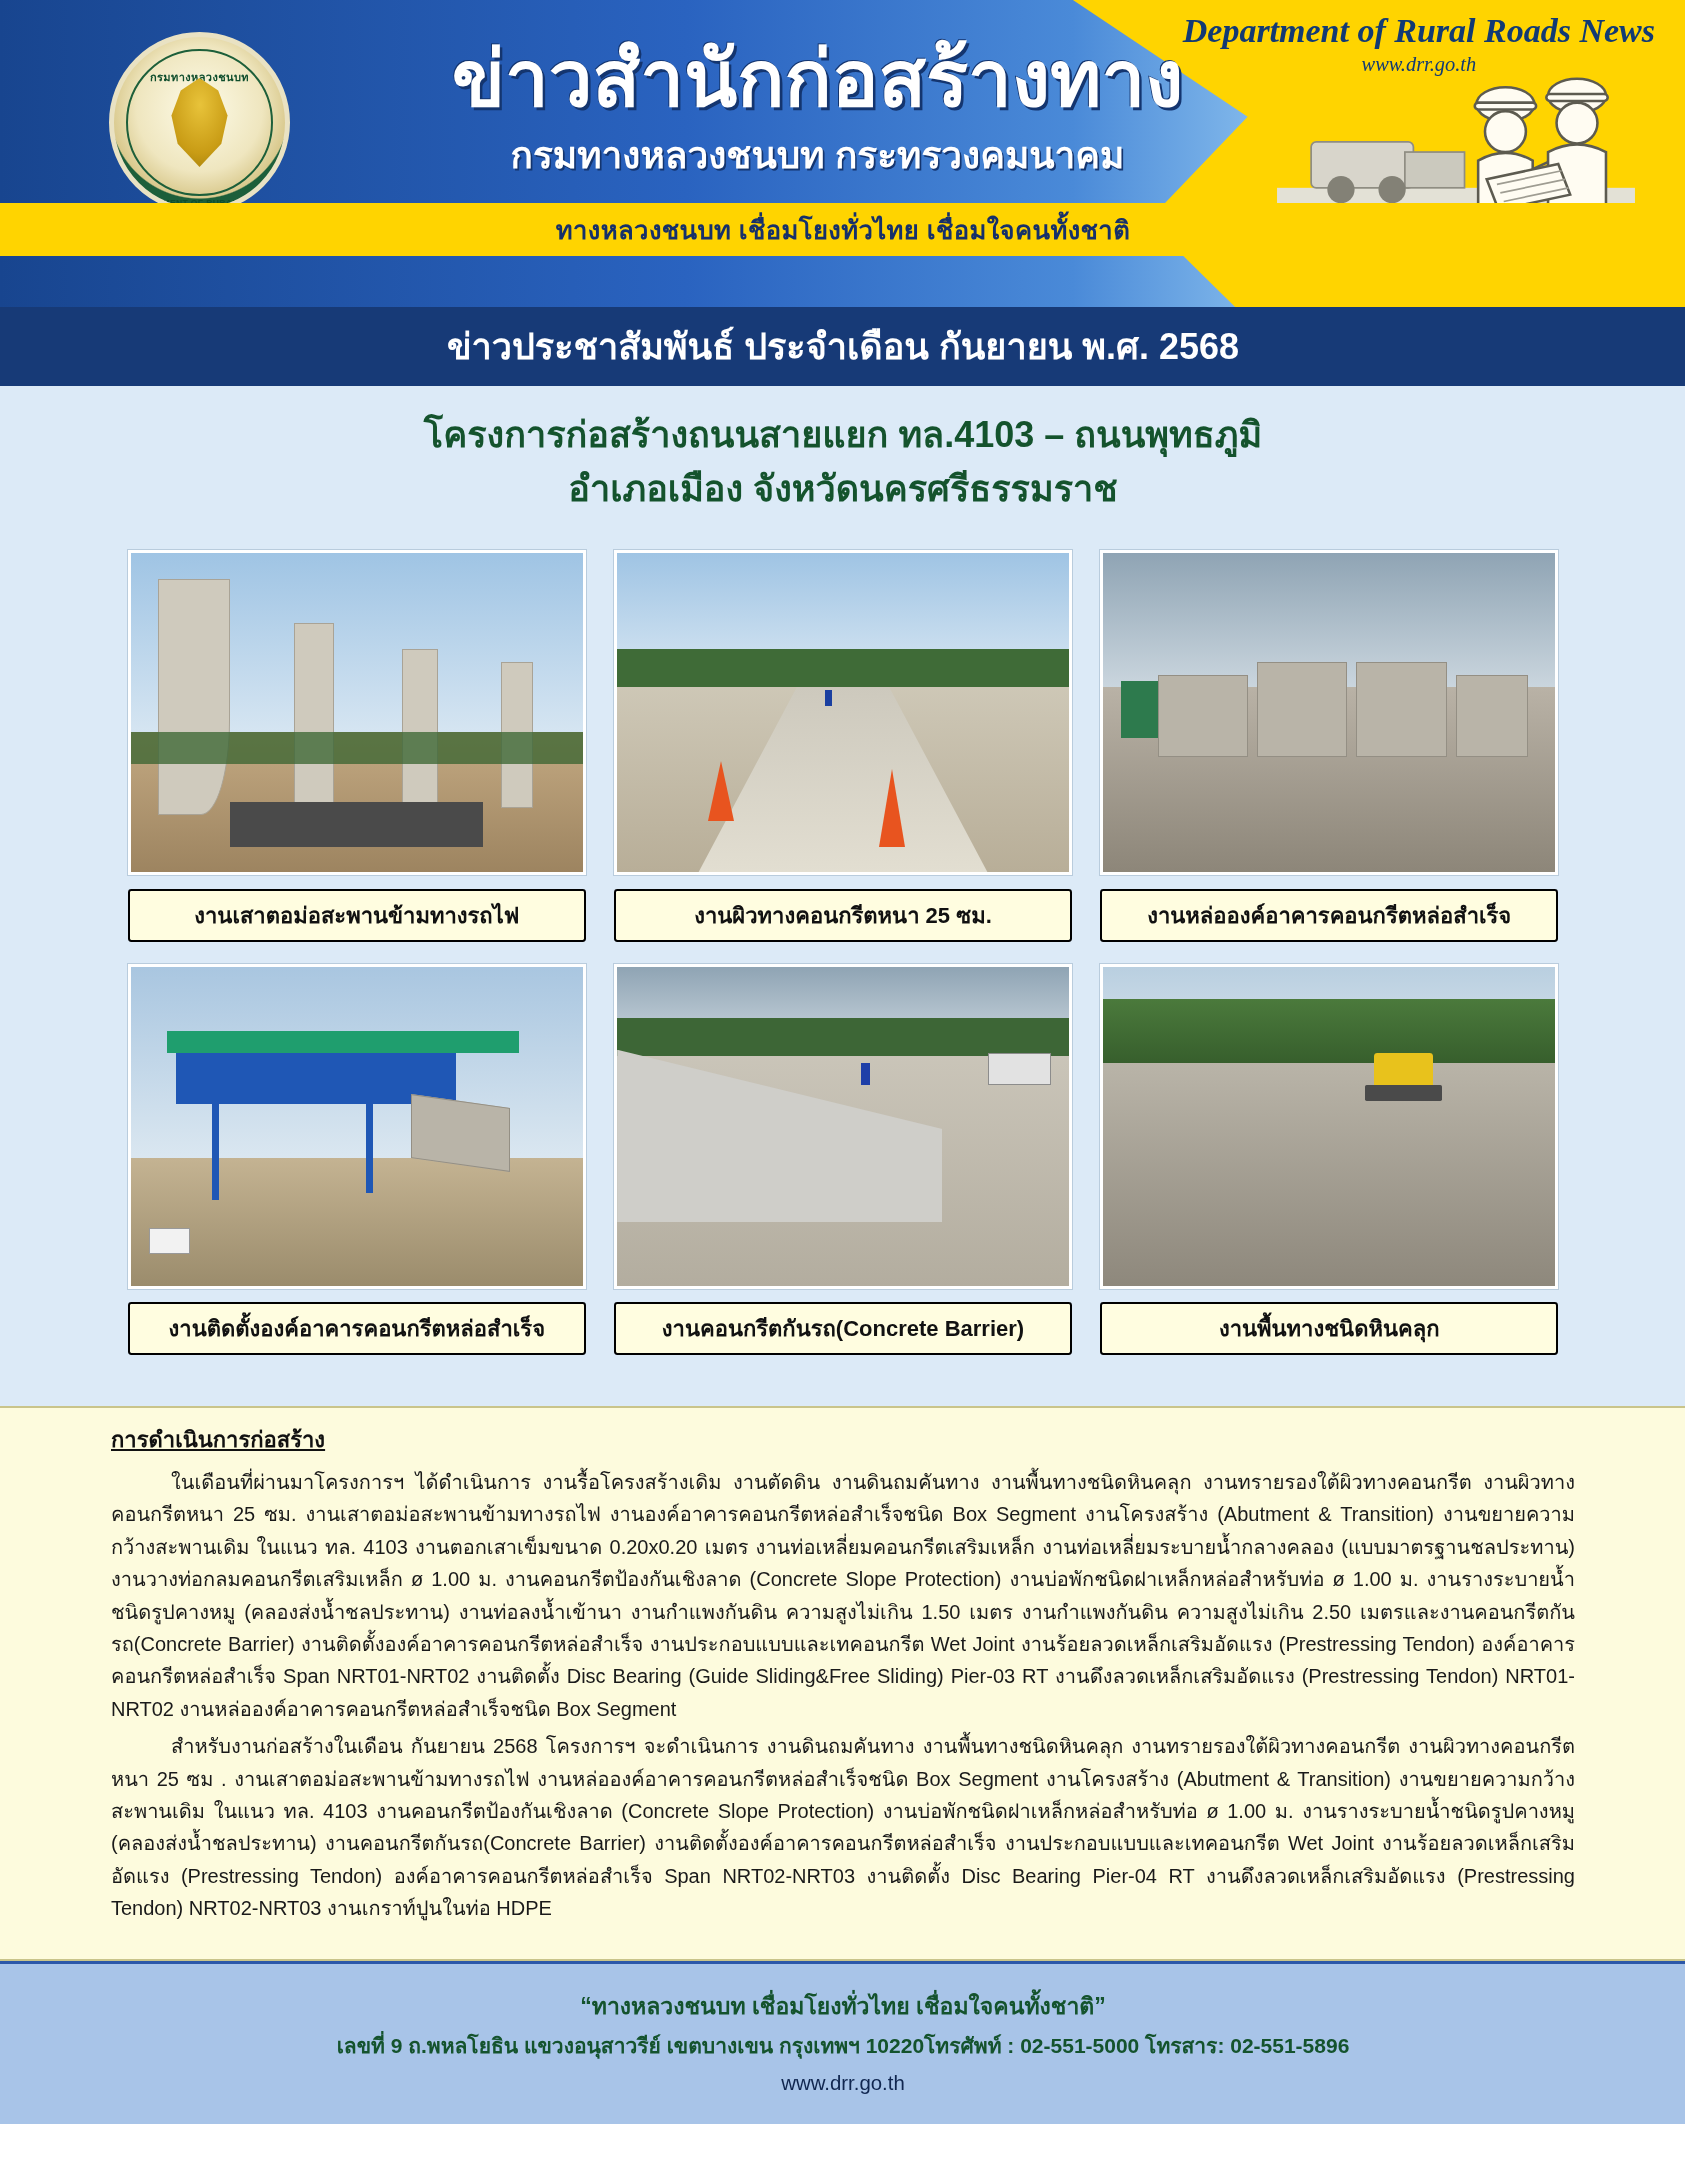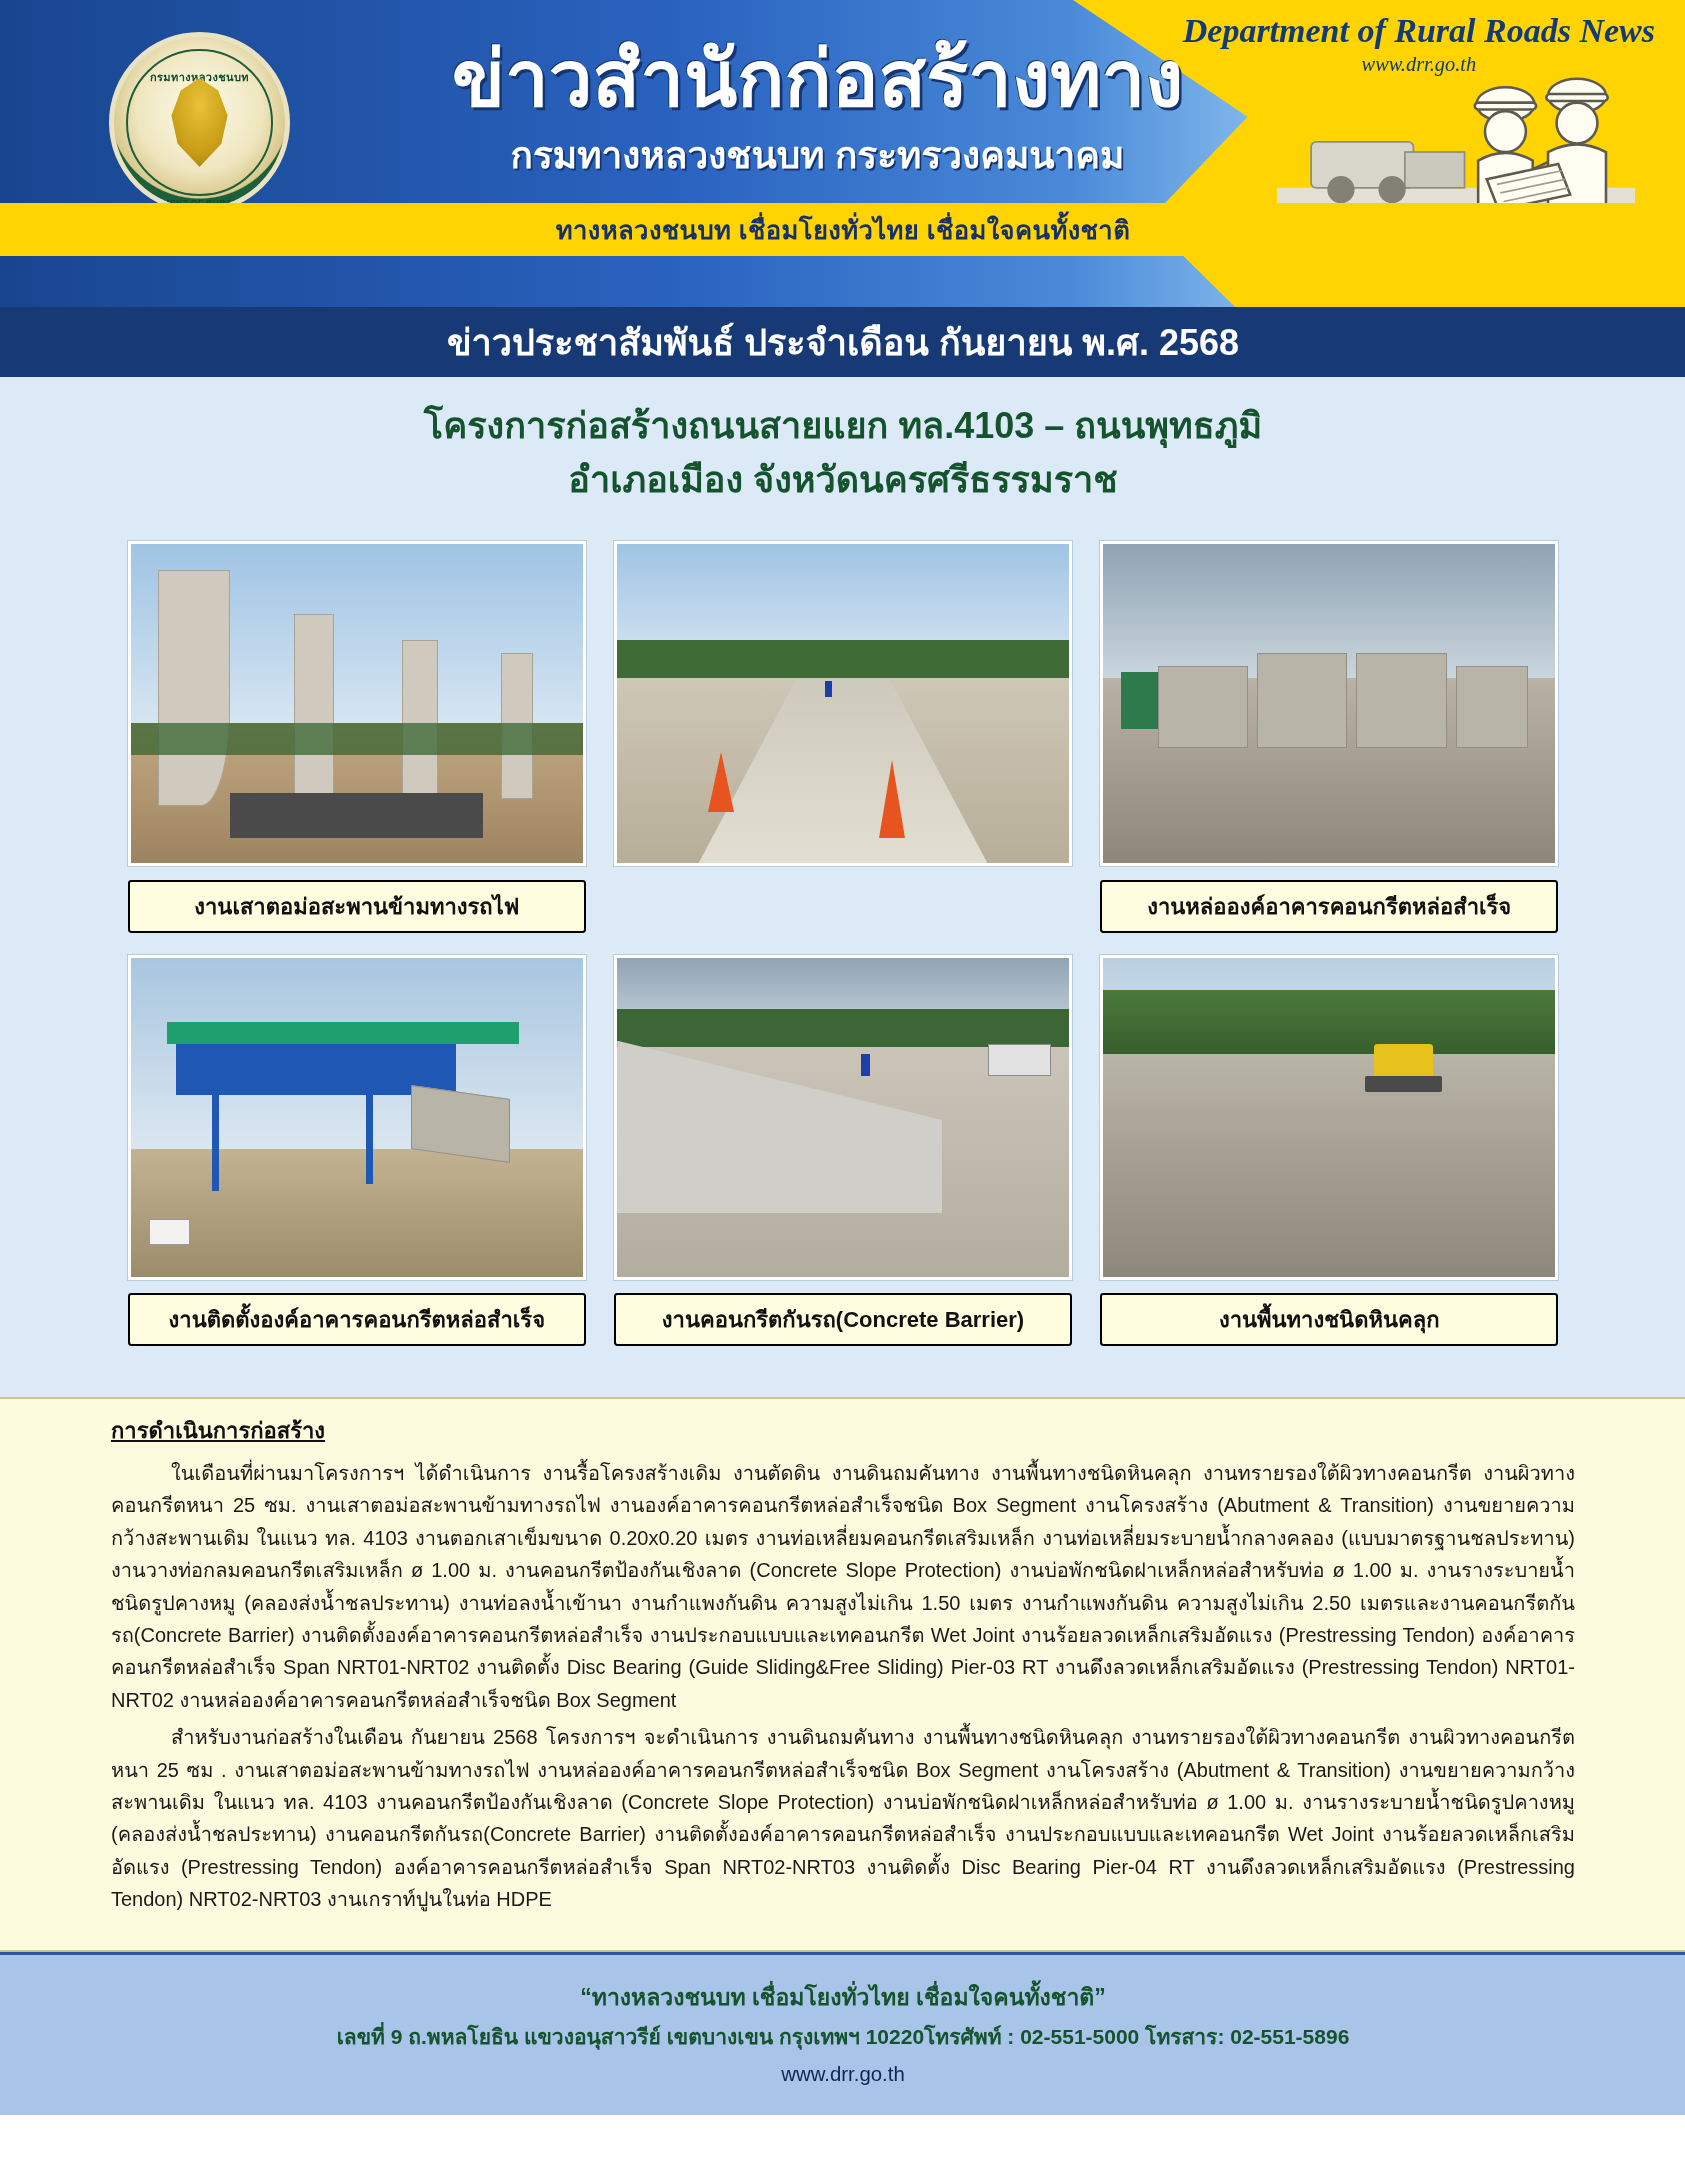--- a/index.html
+++ b/index.html
@@ -127,21 +127,21 @@
   .strip-slogan span {
     font-size: 25.6px;
     font-weight: bold;
     color: #16306a;
     letter-spacing: 0.4px;
   }
 
   
   .month-bar {
     background: #173a77;
-    height: 70px;
+    height: 79px;
     display: flex; align-items: center; justify-content: center;
   }
   .month-bar span {
     color: #ffffff;
     font-size: 36px;
     font-weight: bold;
   }
 
   
   .title-block {
@@ -341,20 +341,23 @@
       <div class="photo-cell">
         <div class="photo">
           <div class="sky" style="height:40%;"></div>
           <div class="ground" style="height:62%;background:linear-gradient(#cfc9b8,#b8ae98);"></div>
           <div class="treeline" style="top:30%;height:12%;background:#3f6b37;"></div>
           <div style="position:absolute;left:18%;top:42%;width:64%;height:58%;background:linear-gradient(#cdc9bd,#e2ded1);clip-path:polygon(34% 0,66% 0,100% 100%,0 100%);"></div>
           <div class="cone" style="left:20%;bottom:16%;"></div>
           <div class="cone" style="left:58%;bottom:8%;border-bottom-width:78px;"></div>
           <div style="position:absolute;left:46%;top:43%;width:6.8px;height:15.3px;background:#1a3fa0;"></div>
         </div>
+        <div class="caption">
+          <span>งานผิวทางคอนกรีตหนา 25 ซม.</span>
+        </div>
       </div>
 
       <div class="photo-cell">
         <div class="photo">
           <div class="sky cloudy" style="height:44%;"></div>
           <div class="ground grey" style="height:58%;"></div>
           <div class="beamstack" style="left:12%;top:38%;width:20%;height:26%;"></div>
           <div class="beamstack" style="left:34%;top:34%;width:20%;height:30%;"></div>
           <div class="beamstack" style="left:56%;top:34%;width:20%;height:30%;"></div>
           <div class="beamstack" style="left:78%;top:38%;width:16%;height:26%;"></div>

